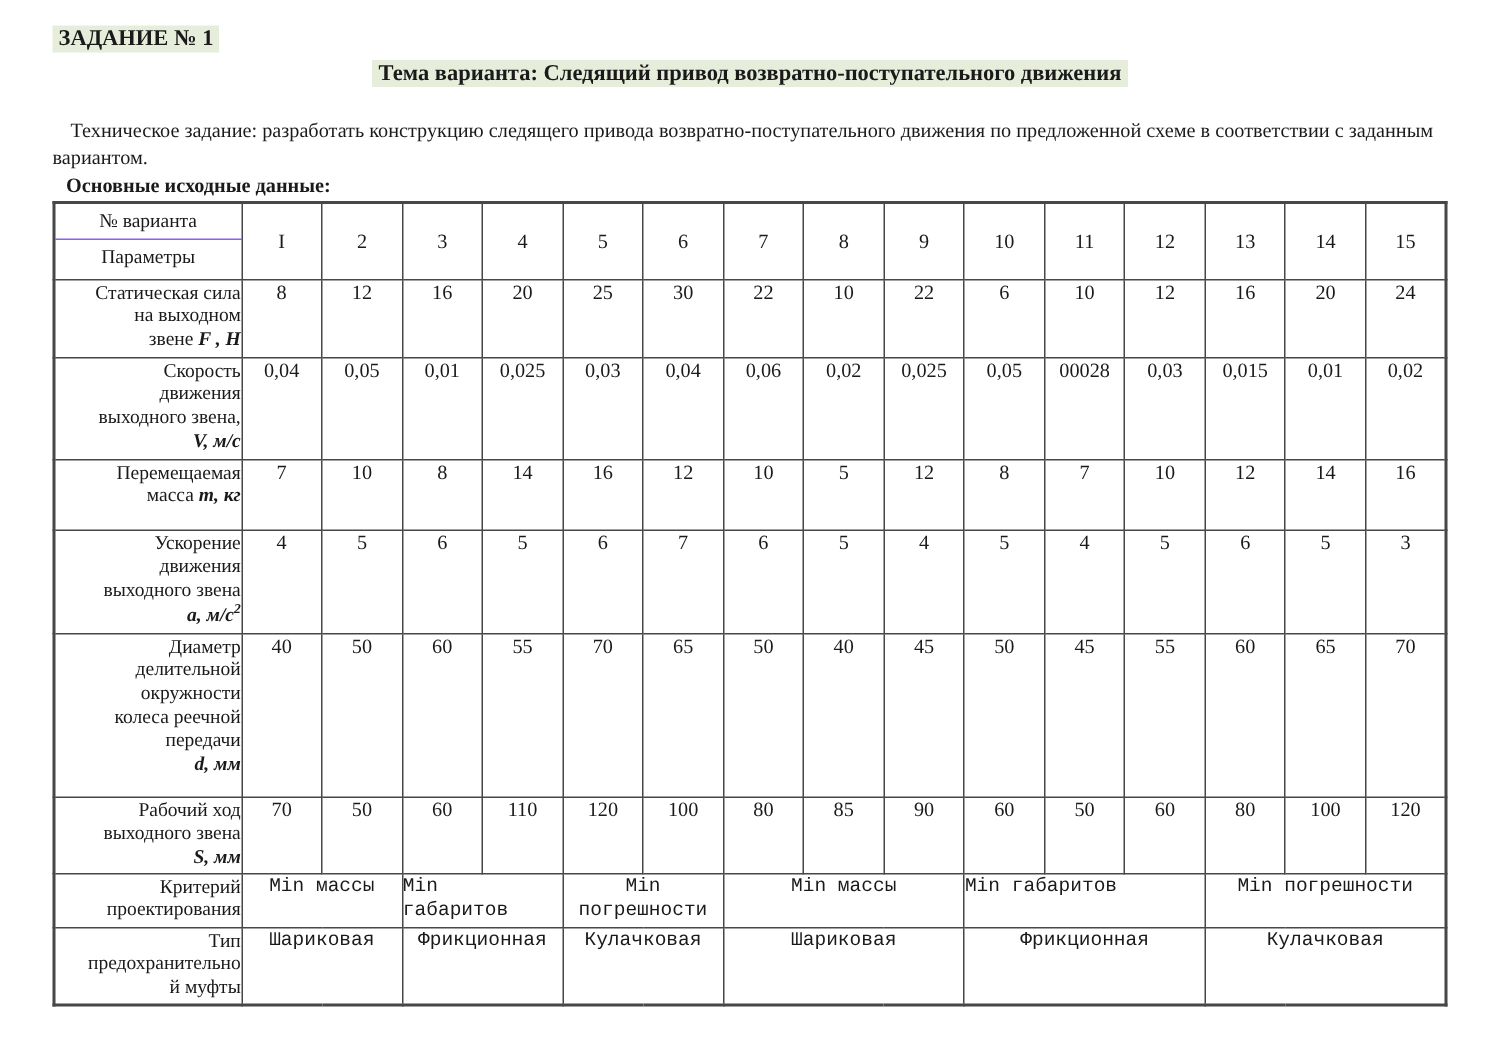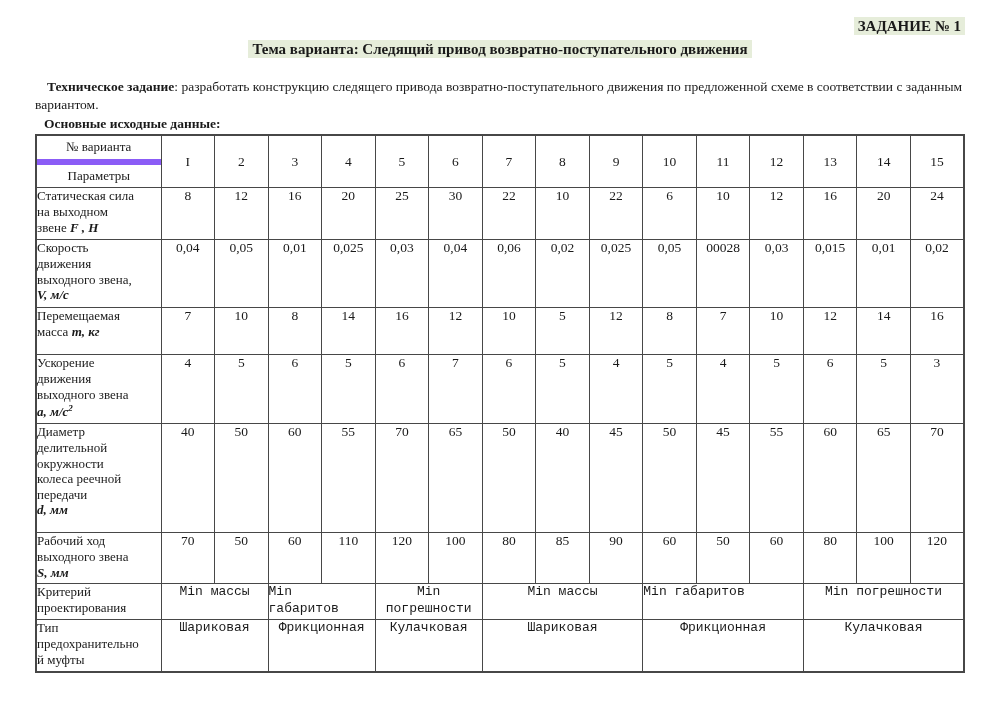--- a/index.html
+++ b/index.html
@@ -2,38 +2,38 @@
 <html lang="ru"><head>
 <meta charset="utf-8">
 <style>
   html,body{margin:0;padding:0;background:#fff;}
   body{
     width:1000px;height:702px;overflow:hidden;
     font-family:"Liberation Serif","DejaVu Serif",serif;
     color:#1a1a1a;
   }
   .page{padding:16px 35px 0 35px;}
-  .title-line{text-align:right;font-weight:bold;font-size:15px;line-height:1.35;margin:0;}
+  .title-line{text-align:left;font-weight:bold;font-size:15px;line-height:1.35;margin:0;}
   .subtitle-line{text-align:center;font-weight:bold;font-size:15px;line-height:1.35;margin:3px 0 0;}
   .hl{background:#e6edda;padding:1px 4px;}
   .brief{font-size:13.5px;line-height:1.4;margin:18px 0 0;text-indent:12px;}
-  .brief b{font-weight:bold;margin-top:23px;}
+  .brief b{font-weight:normal;margin-top:23px;}
   .data-heading{font-weight:bold;font-size:13.5px;margin:1px 0 2px;text-indent:9px;}
 
   table.vt{border-collapse:collapse;table-layout:fixed;width:930px;border:2px solid #474747;}
   table.vt td,table.vt th{border:1px solid #474747;padding:0;}
   col.c-param{width:125px;}
 
   .corner{vertical-align:top;}
   .corner .half{font-size:13px;text-align:center;line-height:1.2;padding:3px 2px 4px;}
-  .corner .half.top{border-bottom:6px solid #8b5cf6;}
+  .corner .half.top{border-bottom:1px solid #8b5cf6;}
   th.vhead{font-size:13.5px;font-weight:normal;text-align:center;vertical-align:middle;}
 
   td.lbl{
-    text-align:left;vertical-align:top;
+    text-align:right;vertical-align:top;
     font-size:13px;line-height:1.2;
     white-space:pre-line;padding:2px 2px 1px;
   }
   .sym{font-weight:bold;font-style:italic;}
   .sym sup{font-size:9px;}
   td.val{
     text-align:center;vertical-align:top;
     font-size:13.5px;padding-top:14px;
   }
   td.mcell{

